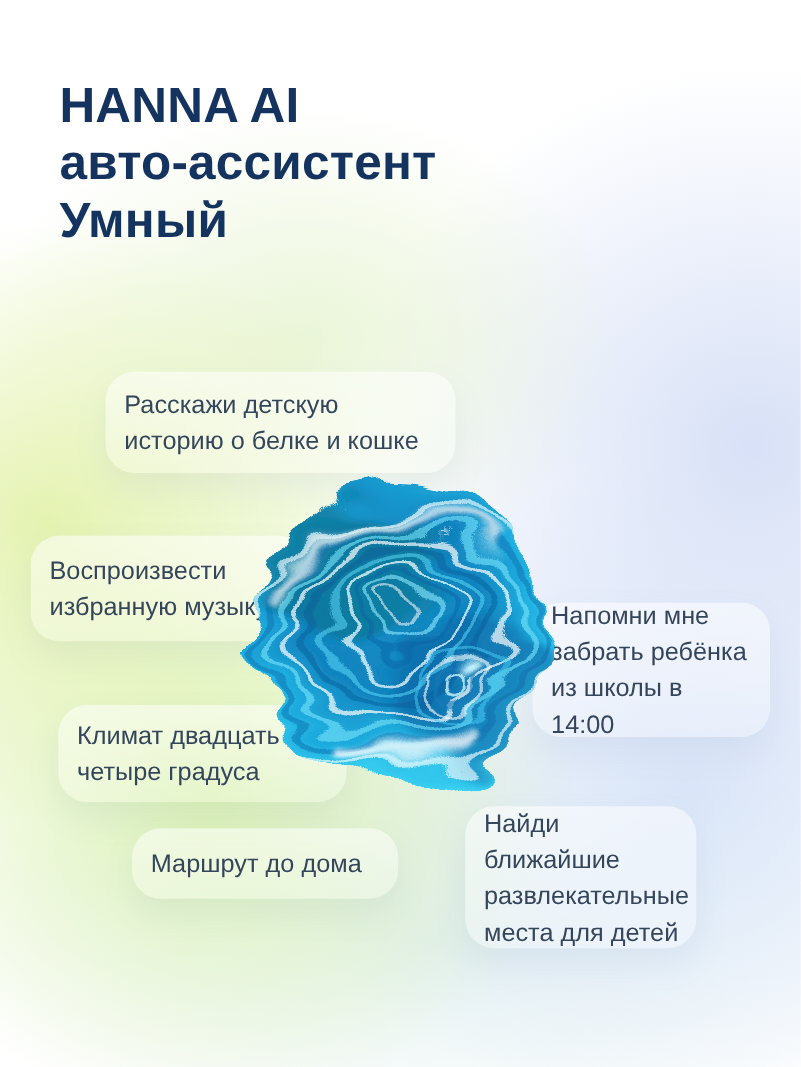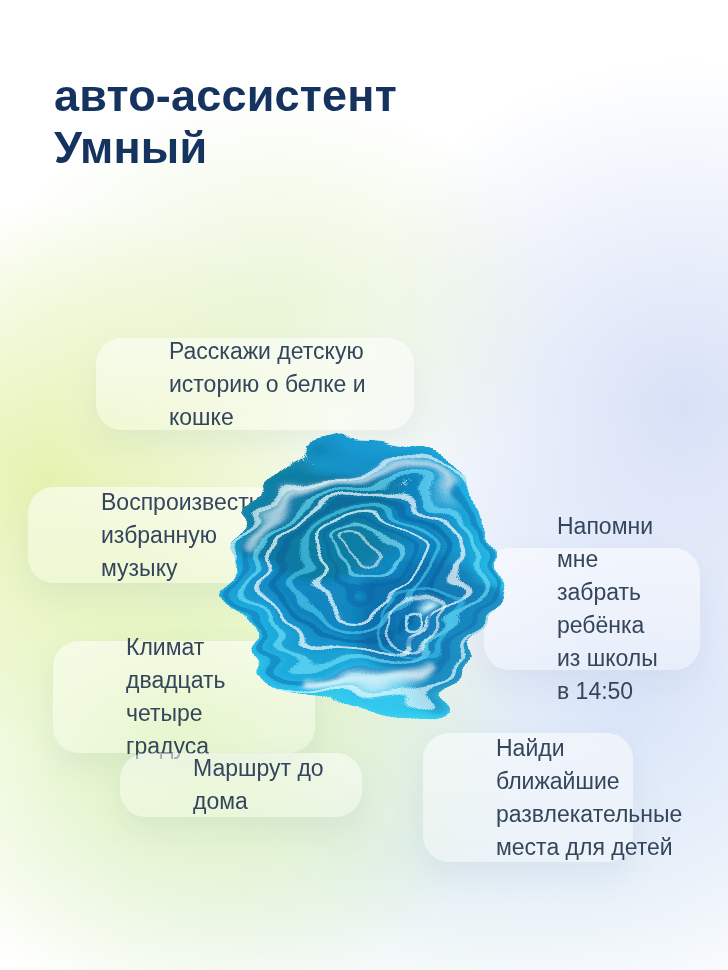--- a/index.html
+++ b/index.html
@@ -23,58 +23,58 @@
     color:#15335f;font-weight:700;font-size:45px;line-height:52px;
     letter-spacing:0.2px;
   }
   .bubble{
     position:absolute;display:flex;align-items:center;
     border-radius:26px;
     background:linear-gradient(180deg, rgba(255,255,255,0.55) 0%, rgba(255,255,255,0.28) 100%);
     box-shadow:0 14px 30px rgba(110,140,175,0.10);
   }
   .bubble span{
-    display:block;padding:0 32px;
+    display:block;padding:0 17px;
     color:#35465c;font-size:23px;line-height:33px;font-weight:500;
     white-space:pre-line;
-    margin-left:41px;
   }
   .b1{left:96px;top:338px;width:318px;height:92px;}
   .b2{left:463px;top:398px;width:196px;height:66px;}
   .b3{left:28px;top:487px;width:252px;height:96px;}
   .b4{left:484px;top:548px;width:216px;height:122px;}
-  .b5{left:53px;top:641px;width:262px;height:112px;}
+  .b5{left:53px;top:641px;width:262px;height:88px;}
   .b6{left:120px;top:753px;width:242px;height:64px;}
   .b7{left:423px;top:733px;width:210px;height:129px;}
   .orb{
     position:absolute;left:216px;top:426px;width:300px;height:300px;
   }
 </style>
 </head>
 <body>
 
 <div class="stage">
 
   <div class="title">
+    <div>HANNA AI</div>
     <div>авто-ассистент</div>
     <div>Умный</div>
   </div>
 
   <div class="bubble b1">
     <span>Расскажи детскую
 историю о белке и кошке</span>
   </div>
   <div class="bubble b3">
     <span>Воспроизвести
 избранную музыку</span>
   </div>
   <div class="bubble b4">
     <span>Напомни мне
 забрать ребёнка
-из школы в 14:50</span>
+из школы в 14:00</span>
   </div>
   <div class="bubble b5">
     <span>Климат двадцать
 четыре градуса</span>
   </div>
   <div class="bubble b6">
     <span>Маршрут до дома</span>
   </div>
   <div class="bubble b7">
     <span>Найди ближайшие

